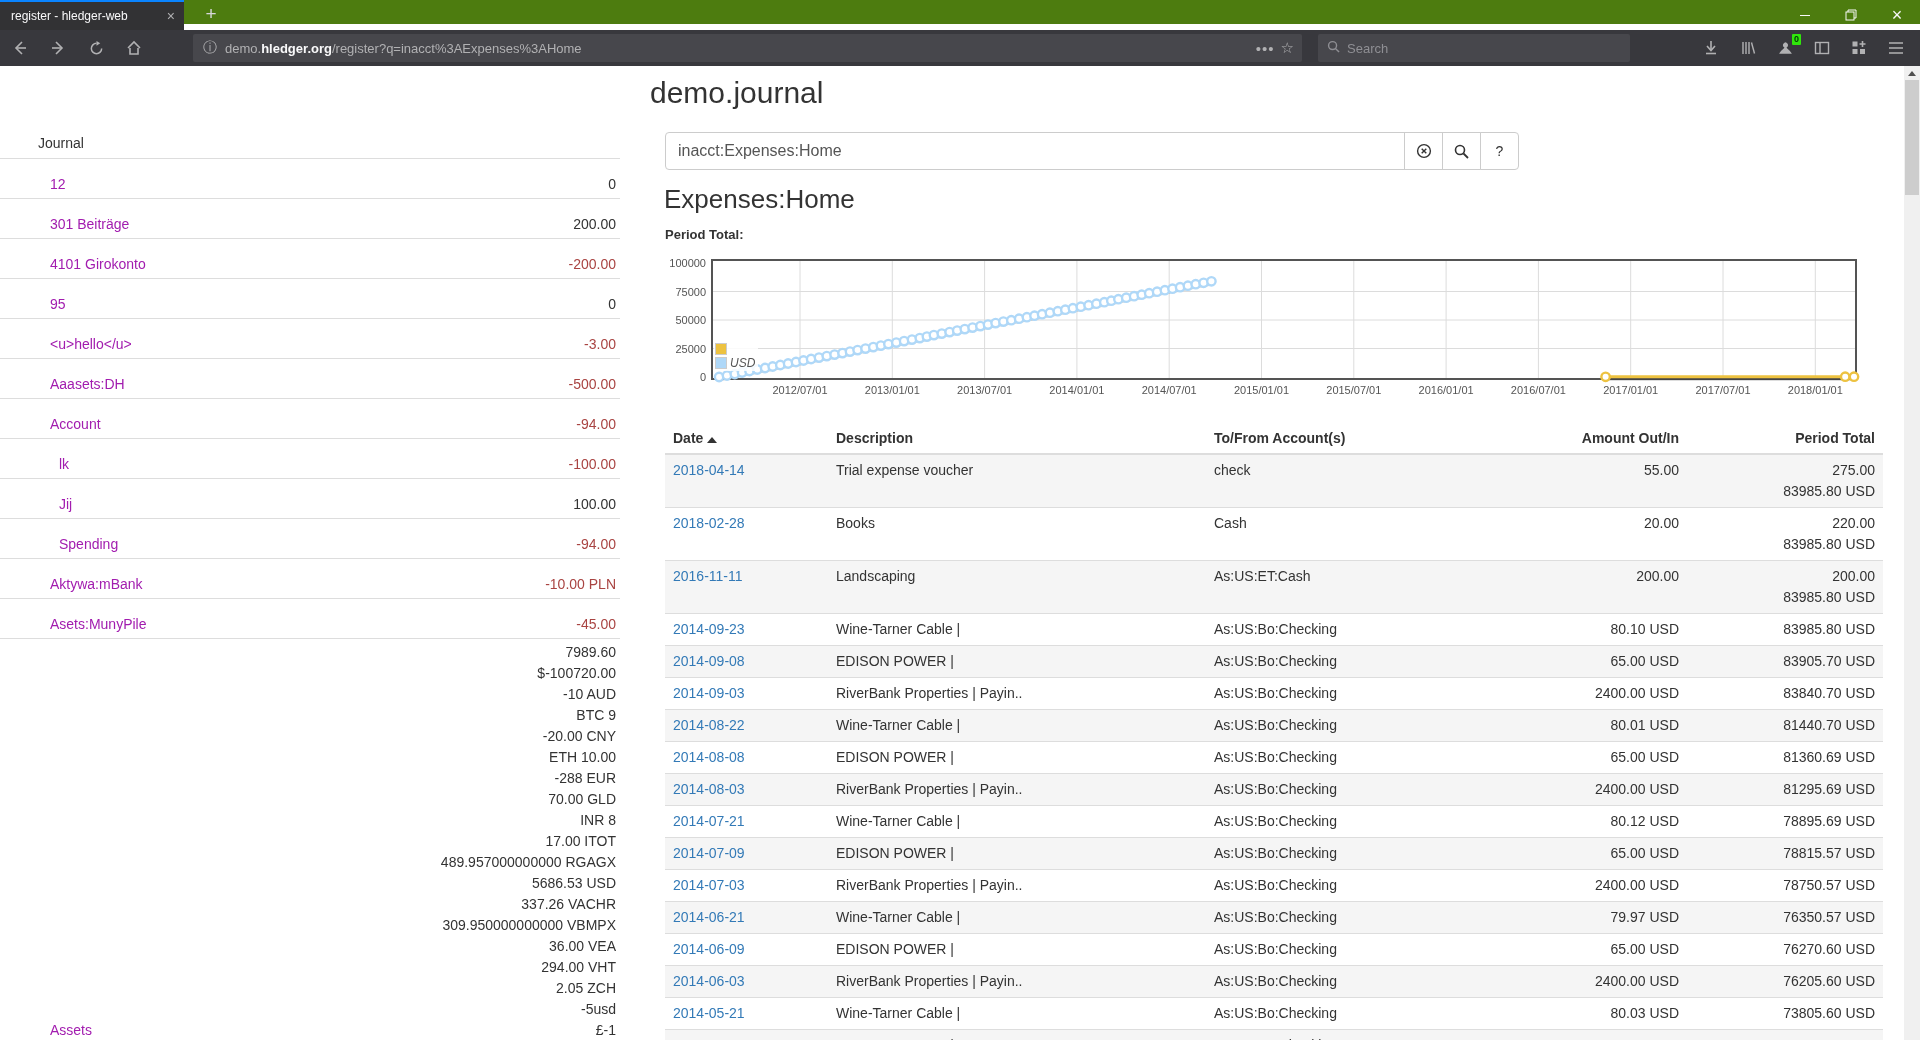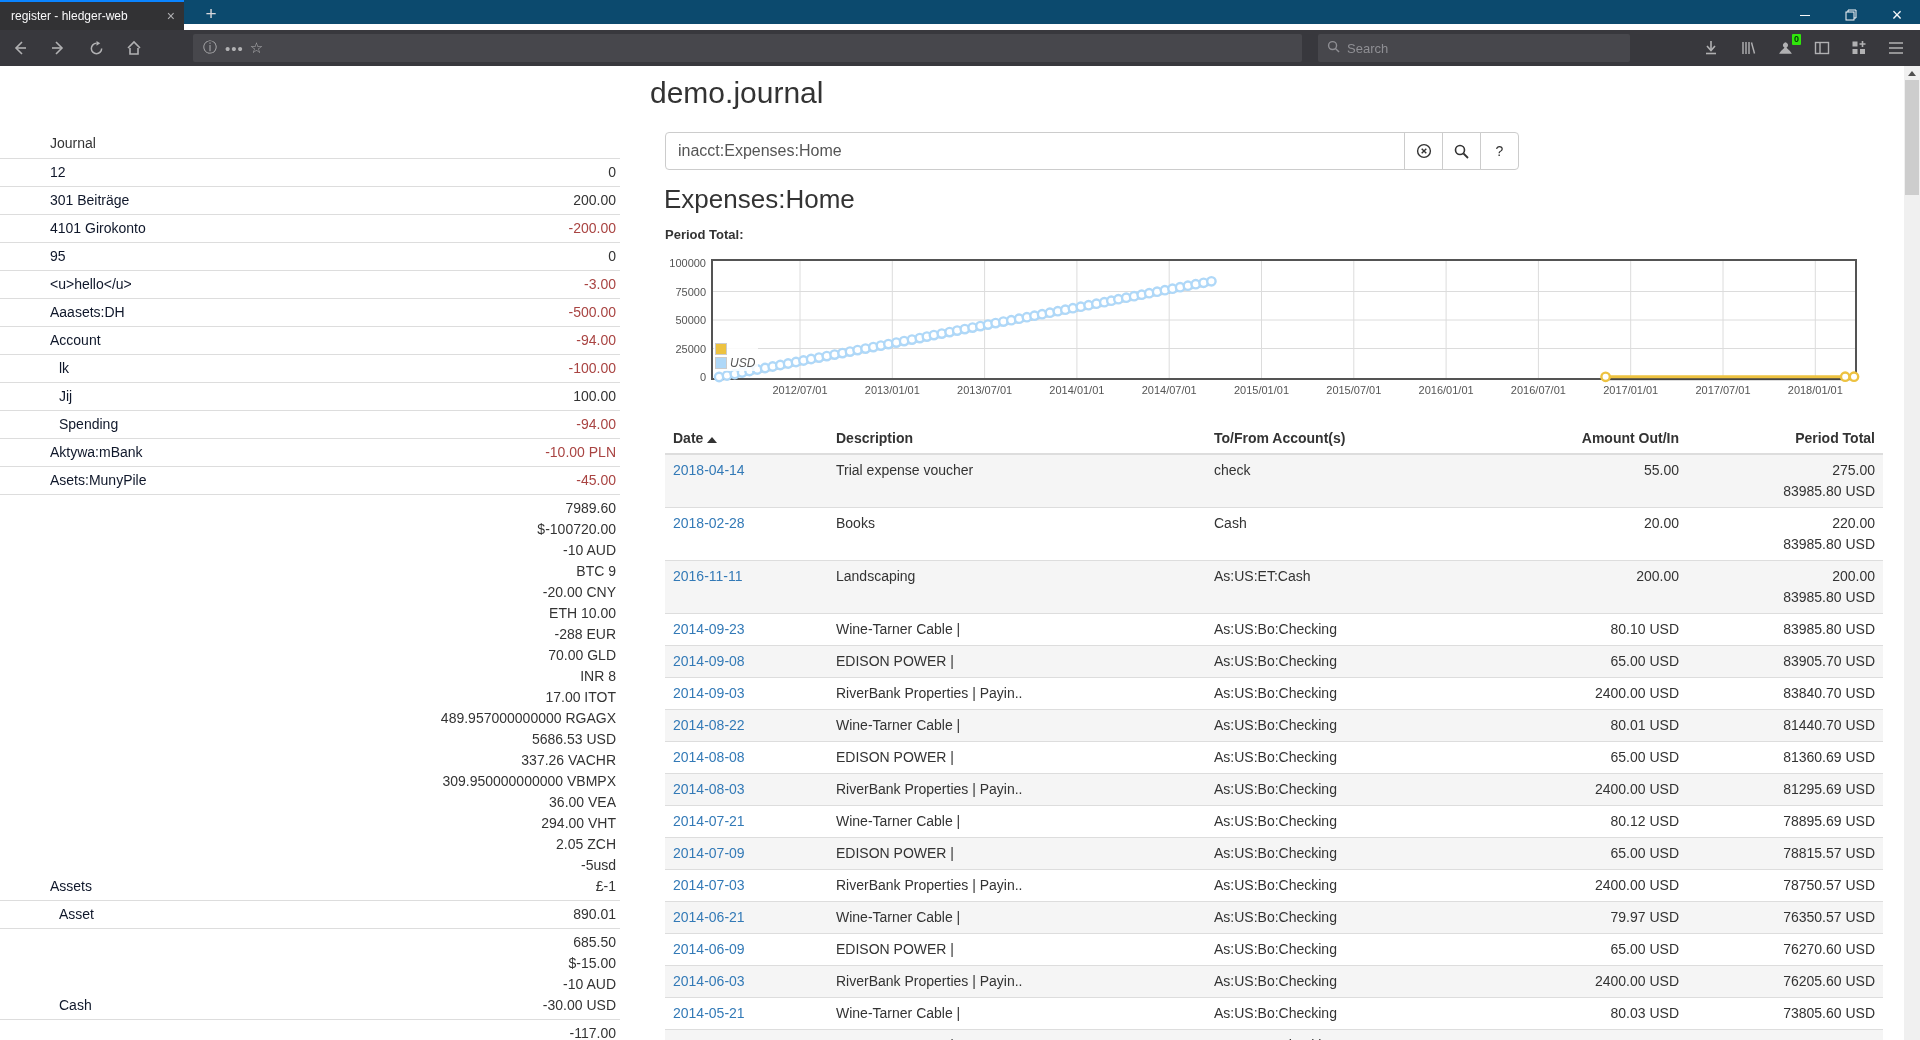--- a/index.html
+++ b/index.html
@@ -1,21 +1,21 @@
 <!DOCTYPE html>
 <html><head>
 <meta charset="utf-8">
 <style>
   * { margin:0; padding:0; box-sizing:border-box; }
   html,body { width:1920px; height:1040px; overflow:hidden; background:#fff;
               font-family:"Liberation Sans",sans-serif; }
   body { position:relative; }
 
   
-  .tabbar { position:absolute; top:0; left:0; right:0; height:24px; background:#0c4a6e; }
+  .tabbar { position:absolute; top:0; left:0; right:0; height:24px; background:#4d7c0f; }
   .tab { position:absolute; left:0; top:0; width:184px; height:30px; background:#323234;
          border-top:2px solid #0a84ff; display:flex; align-items:center; }
   .tab-title { color:#f9f9fa; font-size:12px; padding-left:11px; flex:1; white-space:nowrap;
                overflow:hidden; }
   .tab-close { color:#b1b1b3; font-size:14px; padding:0 9px; cursor:default; }
   .newtab { position:absolute; left:196px; top:0; width:30px; height:30px; color:#d7d7db;
             font-size:19px; text-align:center; line-height:28px; }
   .winctls { position:absolute; right:0; top:0; display:flex; height:30px; }
   .winctl { width:46px; height:30px; display:flex; align-items:center; justify-content:center;
             color:#f9f9fa; font-size:15px; }
@@ -43,25 +43,25 @@
 
   
   .page { position:absolute; top:66px; left:0; width:1904px; height:974px; background:#fff; overflow:hidden; }
   .pg-scrollbar { position:absolute; top:66px; right:0; width:16px; height:974px; background:#f0f0f0; }
   .pg-thumb { position:absolute; top:14px; left:1px; width:14px; height:115px; background:#cdcdcd; }
   .pg-arrow { position:absolute; top:5px; left:4px; width:0; height:0; border-left:4px solid transparent;
               border-right:4px solid transparent; border-bottom:5px solid #505050; }
 
   
   .sidebar { position:absolute; left:0; top:64px; width:620px; font-size:14px; color:#333; }
-  .journal-row { padding:5px 8px 7px 38px;margin-left:12px; }
+  .journal-row { padding:5px 8px 7px 38px; }
   .journal-row a { color:#333; text-decoration:none; }
   .acct-row { display:flex; justify-content:space-between; align-items:flex-end;
               border-top:1px solid #ddd; padding:3px 4px 3px 0; line-height:21px; }
-  .acct-name { color:#0f172a; text-decoration:none; white-space:nowrap; }
+  .acct-name { color:#a21caf; text-decoration:none; white-space:nowrap;margin-top:12px; }
   .lvl1 { padding-left:50px; } .lvl2 { padding-left:59px; }
   .acct-vals { text-align:right; }
   .acct-vals .val { line-height:21px; }
   .neg { color:#a94442; }
 
   
   .page-title { position:absolute; left:650px; top:10px; font-size:30px; font-weight:400; color:#333; }
   .searchform { position:absolute; left:665px; top:66px; display:flex; }
   .searchform input { width:740px; height:38px; border:1px solid #ccc; border-radius:4px 0 0 4px;
                       padding:6px 12px; font-size:16px; color:#555; font-family:inherit; outline:none; }
@@ -136,20 +136,21 @@
       </span>
     <span class="navbtn">
       <svg width="16" height="16" viewBox="0 0 16 16">
           <path d="M2 8 L8 2 L14 8" stroke="#b1b1b3" stroke-width="1.6" fill="none"></path>
           <path d="M4 8 V14 H12 V8" stroke="#b1b1b3" stroke-width="1.6" fill="none"></path>
         </svg>
       </span>
   </div>
   <div class="urlbar">
     <span class="info-i">ⓘ</span>
+    <span class="url-text"><span>demo.</span><span class="url-host">hledger.org</span><span>/register?q=inacct%3AExpenses%3AHome</span></span>
     <span class="url-right">
       <span class="dots">•••</span>
       <span class="star">☆</span>
     </span>
   </div>
   <div class="searchbar">
     <span class="mag">
       <svg width="13" height="13" viewBox="0 0 14 14">
           <circle cx="6" cy="6" r="4.3" stroke="#8f8f94" stroke-width="1.5" fill="none"></circle>
           <path d="M9.3 9.3 L13 13" stroke="#8f8f94" stroke-width="1.5"></path>

